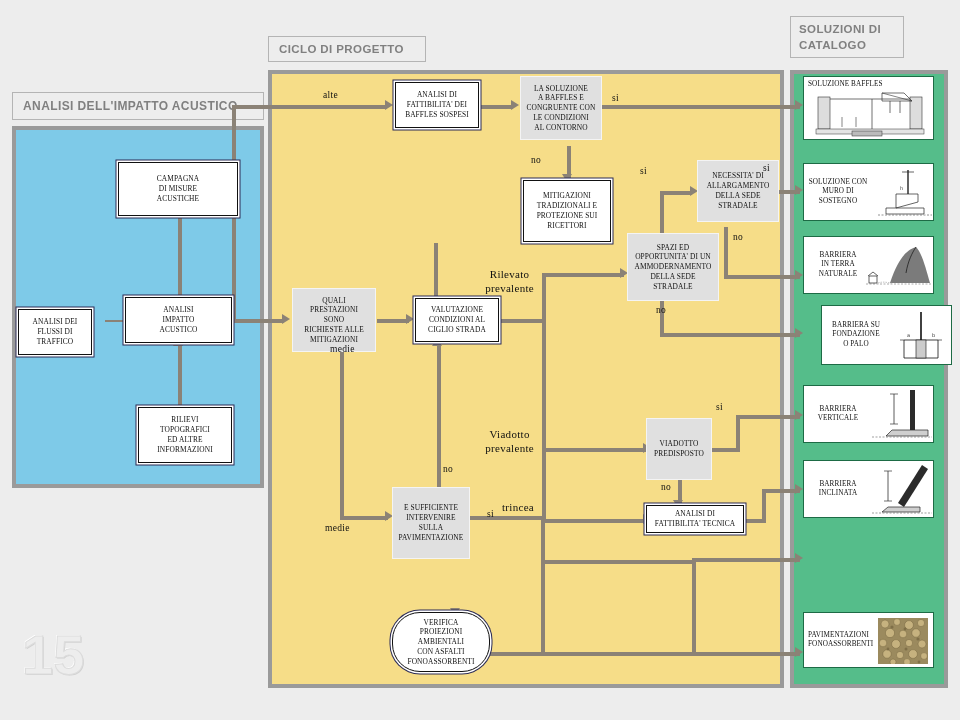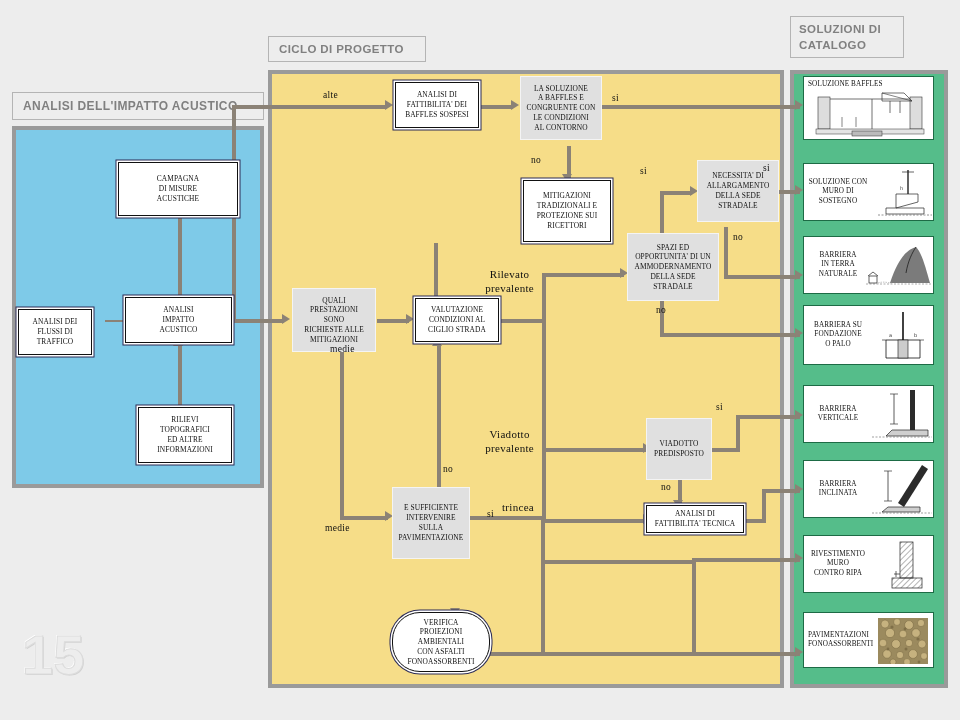--- a/index.html
+++ b/index.html
@@ -310,21 +310,21 @@
     <svg class="art" style="left:62px;top:6px;" width="66" height="46" viewBox="0 0 66 46">
       <path d="M24 40 C34 10, 44 6, 50 4 C56 10, 60 26, 64 40 Z" fill="#5a5a5a" opacity=".8"></path>
       <path d="M40 30 C42 18, 46 10, 50 4" fill="none" stroke="#111" stroke-width=".7"></path>
       <path d="M0 41 L66 41" stroke="#888" stroke-width=".7" stroke-dasharray="2 1.5"></path>
       <rect x="3" y="33" width="8" height="7" fill="none" stroke="#222" stroke-width=".7"></rect>
       <path d="M2 33 L7 29 L12 33" fill="none" stroke="#222" stroke-width=".7"></path>
       <path d="M12 40 C18 38, 22 40, 26 40" fill="none" stroke="#999" stroke-width=".6" stroke-dasharray="1.5 1"></path>
     </svg>
   </div>
 
-  <div class="card midcap" style="left:803px;top:305px;width:131px;height:60px;">
+  <div class="card midcap" style="left:821px;top:305px;width:131px;height:60px;">
     <div class="cap">BARRIERA SU<br>FONDAZIONE<br>O PALO</div>
     <svg class="art" style="left:70px;top:4px;" width="58" height="52" viewBox="0 0 58 52">
       <line x1="29" y1="2" x2="29" y2="30" stroke="#111" stroke-width="1.6"></line>
       <path d="M12 30 L46 30 L46 48 L12 48 Z" fill="none" stroke="#111" stroke-width=".8"></path>
       <rect x="24" y="30" width="10" height="18" fill="#ccc" stroke="#111" stroke-width=".6"></rect>
       <line x1="8" y1="30" x2="12" y2="30" stroke="#111" stroke-width=".6"></line>
       <line x1="46" y1="30" x2="50" y2="30" stroke="#111" stroke-width=".6"></line>
       <text x="15" y="27" font-size="5" fill="#333" font-family="DejaVu Sans, sans-serif">a</text>
       <text x="40" y="27" font-size="5" fill="#333" font-family="DejaVu Sans, sans-serif">b</text>
     </svg>
@@ -347,34 +347,20 @@
     <svg class="art" style="left:68px;top:2px;" width="60" height="54" viewBox="0 0 60 54">
       <path d="M50 2 L56 6 L32 44 L26 40 Z" fill="#2b2b2b"></path>
       <line x1="16" y1="8" x2="16" y2="38" stroke="#333" stroke-width=".8"></line>
       <line x1="12" y1="8" x2="20" y2="8" stroke="#333" stroke-width=".7"></line>
       <line x1="12" y1="38" x2="20" y2="38" stroke="#333" stroke-width=".7"></line>
       <path d="M16 44 L48 44 L48 49 L10 49 Z" fill="#cfcfcf" stroke="#222" stroke-width=".7"></path>
       <path d="M0 50 L60 50" stroke="#777" stroke-width=".7" stroke-dasharray="2 1.5"></path>
     </svg>
   </div>
 
-  <div class="card midcap" style="left:803px;top:535px;width:131px;height:58px;">
-    <div class="cap">RIVESTIMENTO<br>MURO<br>CONTRO RIPA</div>
-    <svg class="art" style="left:82px;top:4px;" width="44" height="50" viewBox="0 0 44 50">
-      <defs>
-        <pattern id="hatch" width="4" height="4" patternTransform="rotate(45)" patternUnits="userSpaceOnUse">
-          <line x1="0" y1="0" x2="0" y2="4" stroke="#444" stroke-width=".8"></line>
-        </pattern>
-      </defs>
-      <rect x="14" y="2" width="13" height="36" fill="url(#hatch)" stroke="#222" stroke-width=".7"></rect>
-      <rect x="6" y="38" width="30" height="10" fill="url(#hatch)" stroke="#222" stroke-width=".7"></rect>
-      <line x1="8" y1="34" x2="14" y2="34" stroke="#222" stroke-width=".7"></line>
-      <line x1="10" y1="31" x2="10" y2="37" stroke="#222" stroke-width=".7"></line>
-    </svg>
-  </div>
 
   <div class="card midcap" style="left:803px;top:612px;width:131px;height:56px;">
     <div class="cap">PAVIMENTAZIONI<br>FONOASSORBENTI</div>
     <svg class="art" style="left:74px;top:5px;" width="50" height="46" viewBox="0 0 50 46">
       <rect width="50" height="46" fill="#9b8a5e"></rect>
       <g fill="#c6b27f" stroke="#6a5c38" stroke-width=".4">
         <circle cx="7" cy="6" r="4"></circle>
           <circle cx="19" cy="4" r="3.4"></circle>
           <circle cx="31" cy="7" r="4.4"></circle>
         <circle cx="43" cy="5" r="3.6"></circle>

